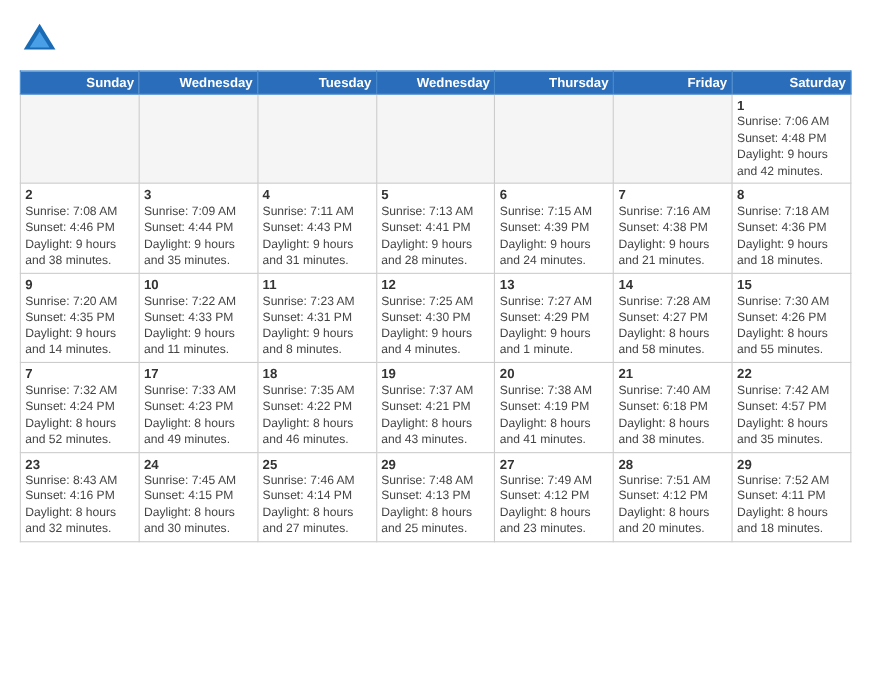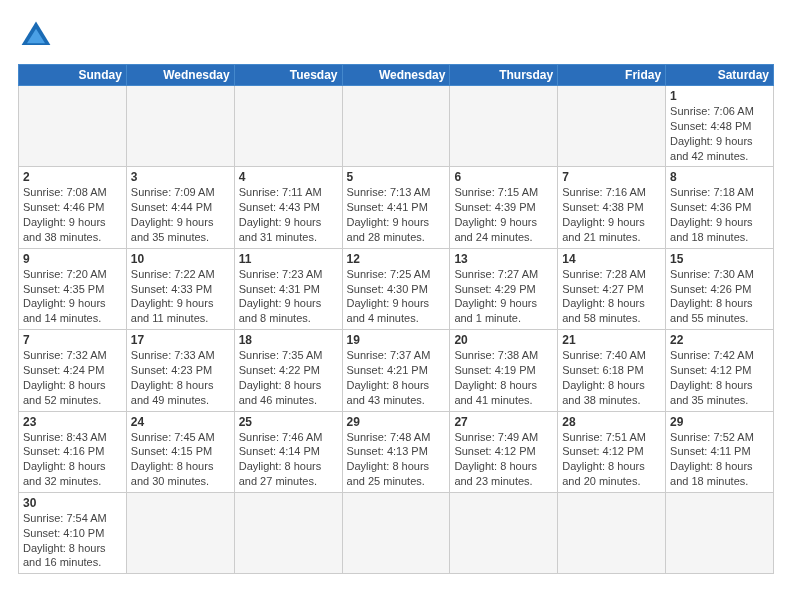--- a/index.html
+++ b/index.html
@@ -284,21 +284,21 @@
           <td>
             <span class="day-number">21</span>
             <div class="day-info">Sunrise: 7:40 AM
 Sunset: 6:18 PM
 Daylight: 8 hours
 and 38 minutes.</div>
           </td>
           <td>
             <span class="day-number">22</span>
             <div class="day-info">Sunrise: 7:42 AM
-Sunset: 4:12 PM
+Sunset: 4:57 PM
 Daylight: 8 hours
 and 35 minutes.</div>
           </td>
         </tr>
         <tr>
           <td>
             <span class="day-number">23</span>
             <div class="day-info">Sunrise: 8:43 AM
 Sunset: 4:16 PM
 Daylight: 8 hours
@@ -339,31 +339,16 @@
 Daylight: 8 hours
 and 20 minutes.</div>
           </td>
           <td>
             <span class="day-number">29</span>
             <div class="day-info">Sunrise: 7:52 AM
 Sunset: 4:11 PM
 Daylight: 8 hours
 and 18 minutes.</div>
           </td>
-        </tr>
-        <tr>
-          <td class="last-row">
-            <span class="day-number">30</span>
-            <div class="day-info">Sunrise: 7:54 AM
-Sunset: 4:10 PM
-Daylight: 8 hours
-and 16 minutes.</div>
-          </td>
-          <td class="last-row empty"></td>
-          <td class="last-row empty"></td>
-          <td class="last-row empty"></td>
-          <td class="last-row empty"></td>
-          <td class="last-row empty"></td>
-          <td class="last-row empty"></td>
         </tr>
       </tbody>
   </table>
 </div>
 
 </body></html>

